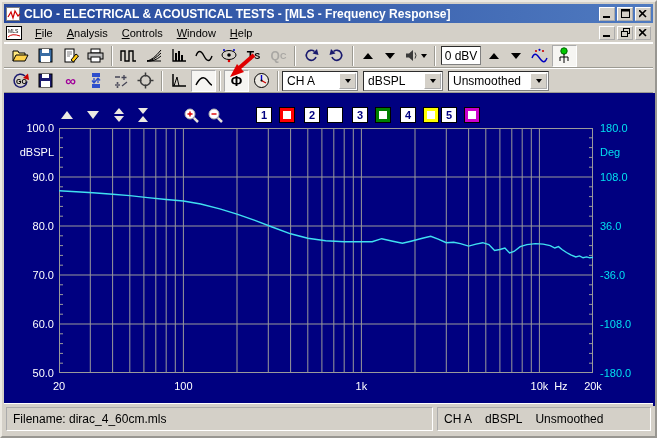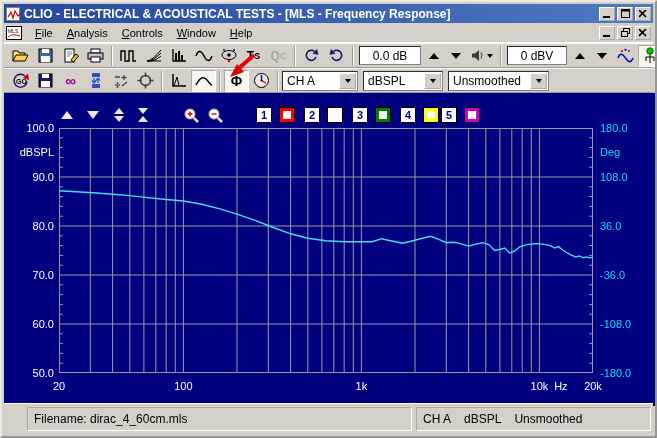--- a/index.html
+++ b/index.html
@@ -69,21 +69,21 @@
   .plot-wrap{position:absolute;left:55px;top:35px;}
   .axis-label{position:absolute;color:#fff;font-size:11px;line-height:12px;white-space:nowrap;}
   .axis-label.right{color:#00E0F0;}
   .axis-label.xlab{transform:translateX(-50%);}
 
   
   .statusbar{position:absolute;left:2px;right:2px;bottom:2px;height:31px;background:#D4D0C8;
     border-top:1px solid #fff;display:flex;align-items:center;padding:2px 2px 3px 2px;gap:4px;}
   .spanel{height:24px;border:1px inset #fff;background:#D4D0C8;display:flex;align-items:center;
     padding:0 6px;color:#000;font-size:12px;white-space:nowrap;overflow:hidden;}
-  .spanel.left{width:385px;flex:none;margin-left:21px;}
+  .spanel.left{width:427px;flex:none;}
   .spanel.right{flex:1;}
   .spanel.right span{margin-right:13px;}
 
   .annot-arrow{position:absolute;left:226px;top:50px;pointer-events:none;z-index:40;}
 </style>
 </head>
 <body>
 
 <div class="window">
 
@@ -219,36 +219,35 @@
           <polygon points="14,1 15.5,7 9.5,5.5" fill="#1A1A6E"></polygon>
         </svg>
       </button>
     <button class="tbtn">
         <svg width="17" height="16">
           <path d="M4 9 a5 5 0 1 0 1.5 -5.5" fill="none" stroke="#1A1A6E" stroke-width="1.6"></path>
           <polygon points="3,1 1.5,7 7.5,5.5" fill="#1A1A6E"></polygon>
         </svg>
       </button>
     <span class="tsep"></span>
-    <span class="levelbox" style="width:62px">0.0 dB</span>
     <button class="spinbtn">
         <span class="tri-s up"></span>
       </button>
     <button class="spinbtn">
         <span class="tri-s dn"></span>
       </button>
     <button class="spinbtn" style="width:30px;gap:3px">
         <svg width="13" height="13">
           <path d="M1 4.5 v4 h3 l4 3.5 V1 L4 4.5 z" fill="#3A3A3A"></path>
           <path d="M10 3.5 q2 3 0 6" fill="none" stroke="#3A3A3A"></path>
         </svg>
         <span class="tri-s dd"></span>
       </button>
     <span class="tsep"></span>
-    <span class="levelbox" style="width:60px">0 dBV</span>
+    <span class="levelbox" style="width:40px">0 dBV</span>
     <button class="spinbtn">
         <span class="tri-s up"></span>
       </button>
     <button class="spinbtn">
         <span class="tri-s dn"></span>
       </button>
     <button class="tbtn">
         <svg width="17" height="16">
           <path d="M1 10 C3 5 5 5 8.5 10 S14 15 16 10" fill="none" stroke="#0000C0" stroke-width="1.4"></path>
           <circle cx="5" cy="3" r="1.1" fill="#C00"></circle>

